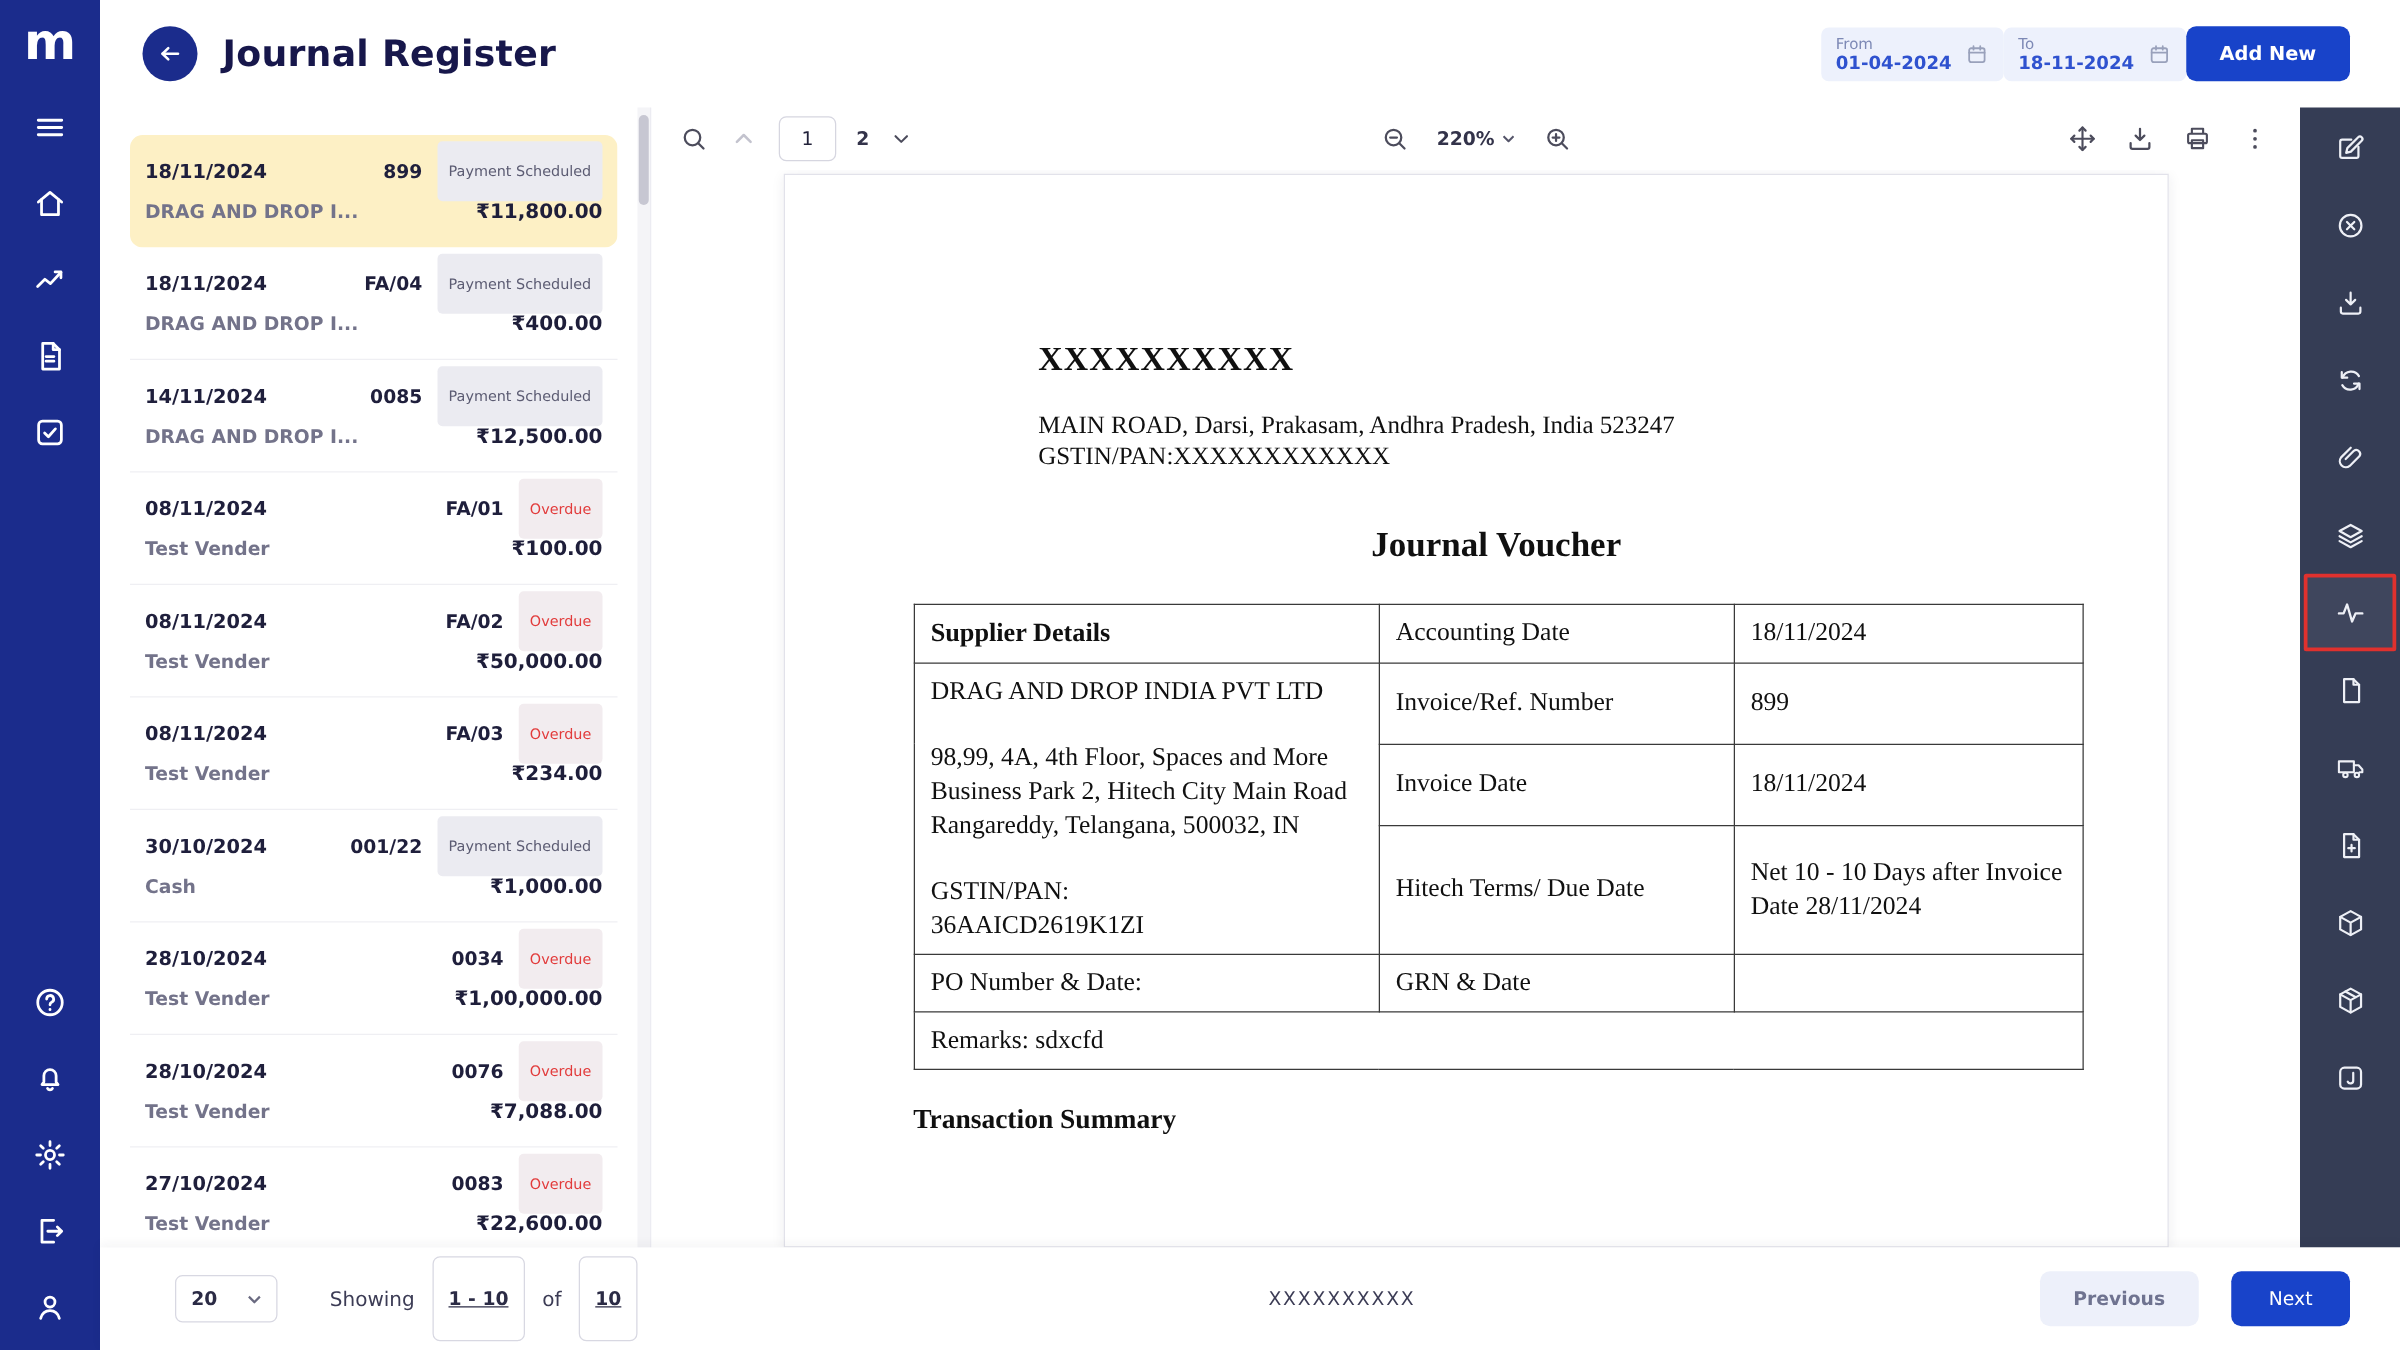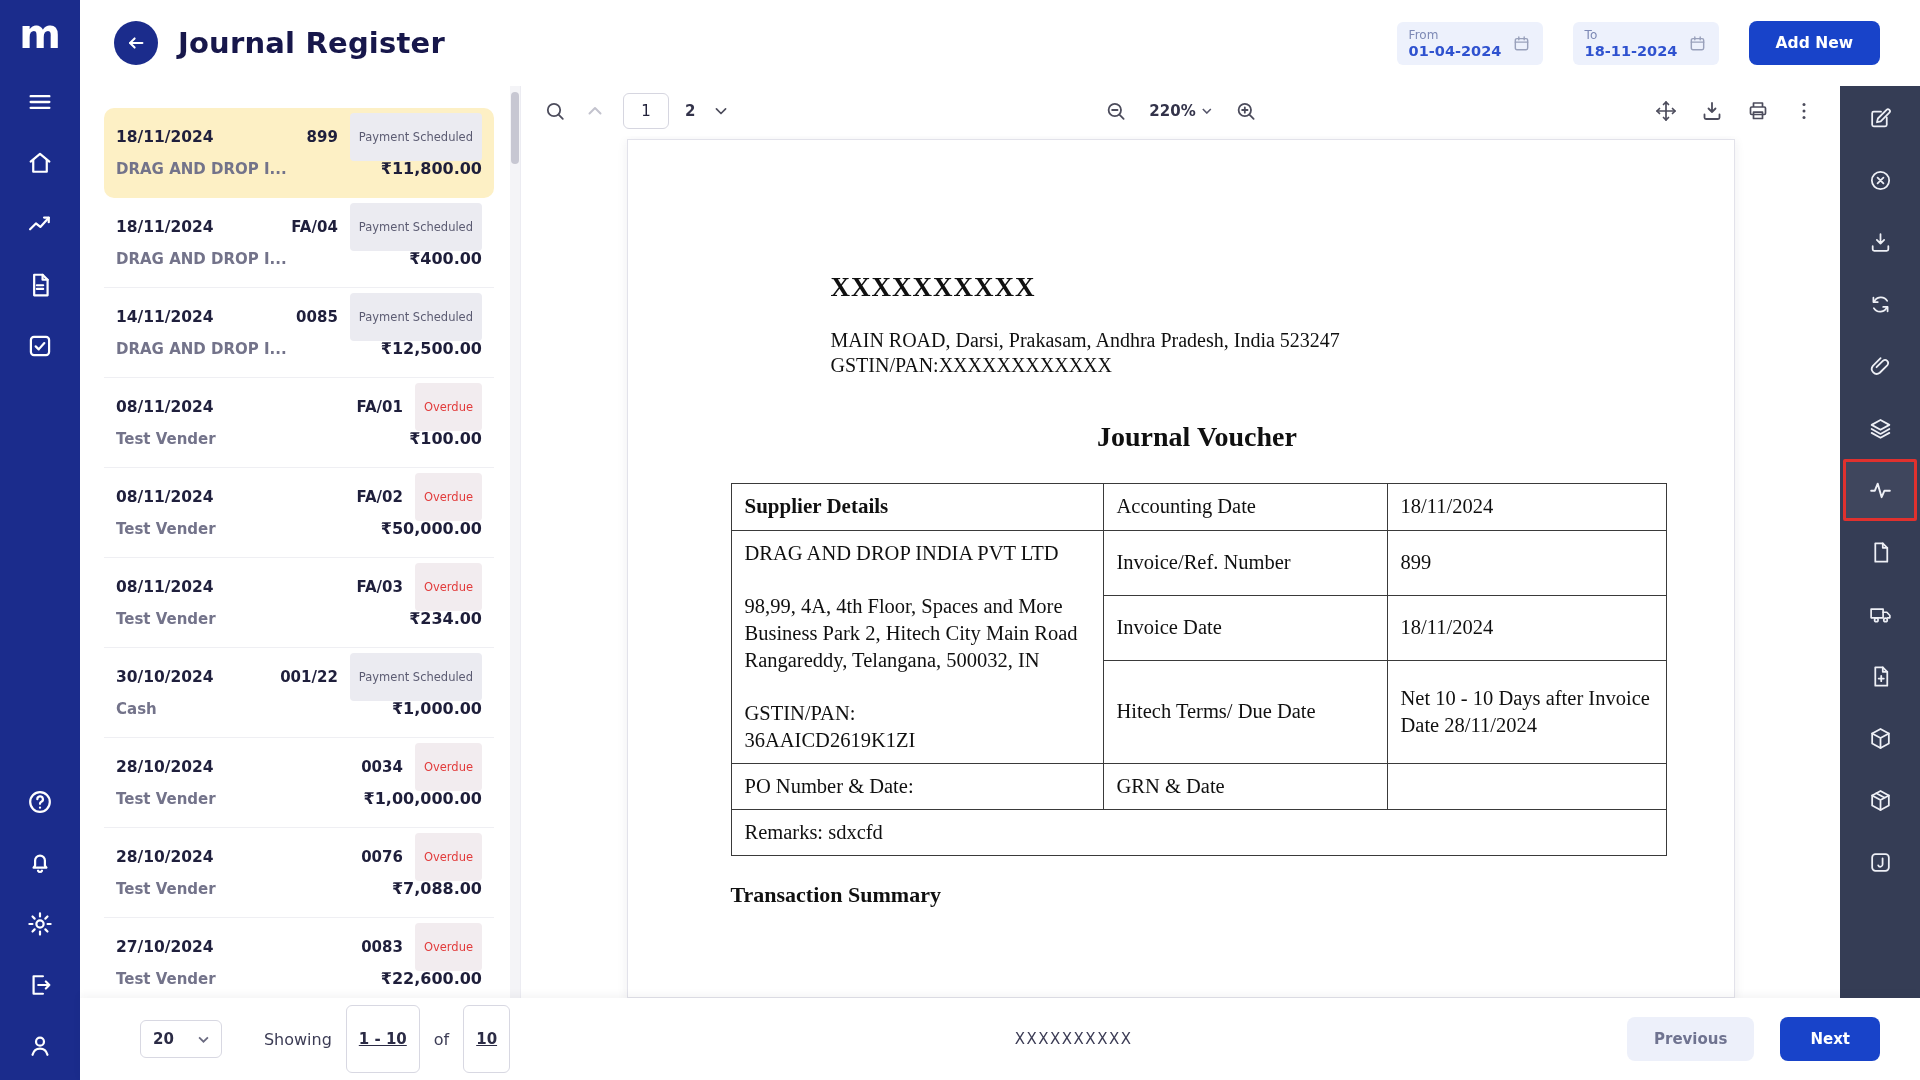--- a/index.html
+++ b/index.html
@@ -16,21 +16,21 @@
   .side-spacer { flex:1; }
 
   
   .main { flex:1; display:flex; flex-direction:column; height:100%; min-width:0; }
 
   .topbar { height:86px; display:flex; align-items:center; padding:0 40px 0 34px; background:#fff; flex-shrink:0; }
   .back-btn { width:44px; height:44px; border-radius:50%; background:#1b2c8c; color:#fff; display:flex;
               align-items:center; justify-content:center; margin-right:20px; cursor:pointer; border:none; }
   .back-btn svg { width:22px; height:22px; }
   .page-title { font-size:29px; font-weight:700; color:#17174b; letter-spacing:.2px; }
-  .topbar-right { margin-left:auto; display:flex; align-items:center; gap:30px; }
+  .topbar-right { margin-left:auto; display:flex; align-items:center; }
   .date-box { background:#edf1fc; border-radius:6px; padding:6px 12px; display:flex; align-items:center;
               justify-content:space-between; width:146px; cursor:pointer; }
   .date-texts { display:flex; flex-direction:column; gap:1px; }
   .date-label { font-size:12px; color:#7d89b5; }
   .date-value { font-size:14.5px; color:#2f52cf; font-weight:600; }
   .cal-ic { width:19px; height:19px; color:#99a1bb; }
   .cal-ic svg { width:100%; height:100%; }
   .add-new { background:#1843c9; color:#fff; font-size:15.5px; font-weight:600; border:none; border-radius:8px;
              padding:13px 27px; cursor:pointer; font-family:inherit; }
 
@@ -102,21 +102,21 @@
   .psize .caret svg { width:11px; height:7px; color:#6a6a80; }
   .showing-label { margin-left:42px; font-size:16px; color:#3c3c55; }
   .range-box { border:1px solid #d8d8e2; border-radius:6px; padding:24px 12px; font-weight:700; font-size:15px;
                color:#2b2b45; margin-left:14px;text-decoration:underline; }
   .of-label { margin-left:14px; font-size:16px; color:#3c3c55; }
   .watermark { position:absolute; left:54%; transform:translateX(-50%); font-size:15px; letter-spacing:1.5px; color:#3c3c55; }
   .foot-right { margin-left:auto; display:flex; gap:26px; }
   .btn-prev { background:#edf0fa; color:#6f7390; border:none; border-radius:8px; padding:13px 27px;
               font-size:15px; font-weight:600; cursor:pointer; font-family:inherit; }
   .btn-next { background:#1843c9; color:#fff; border:none; border-radius:8px; padding:13px 30px;
-              font-size:15px; font-weight:700; cursor:pointer; font-family:inherit; }
+              font-size:15px; font-weight:400; cursor:pointer; font-family:inherit; }
 </style>
 </head>
 <body>
 
 <div class="app">
 
   <aside class="sidebar">
     <div class="logo">m</div>
     <div class="side-ic">
       <svg viewBox="0 0 24 24" fill="none" stroke="currentColor" stroke-width="2" stroke-linecap="round">

